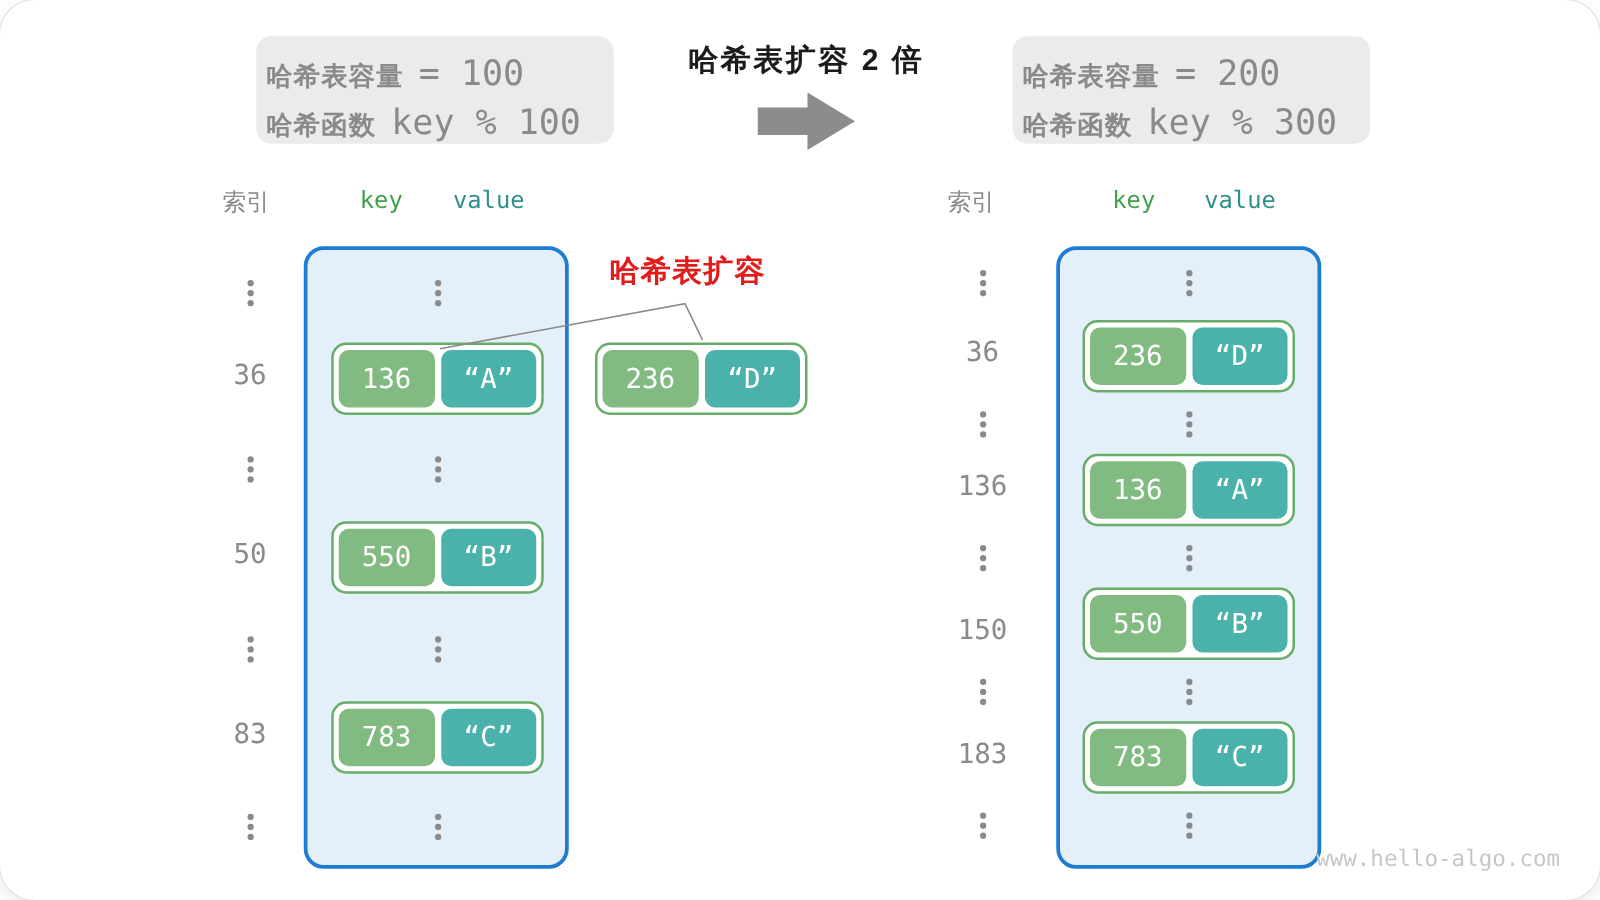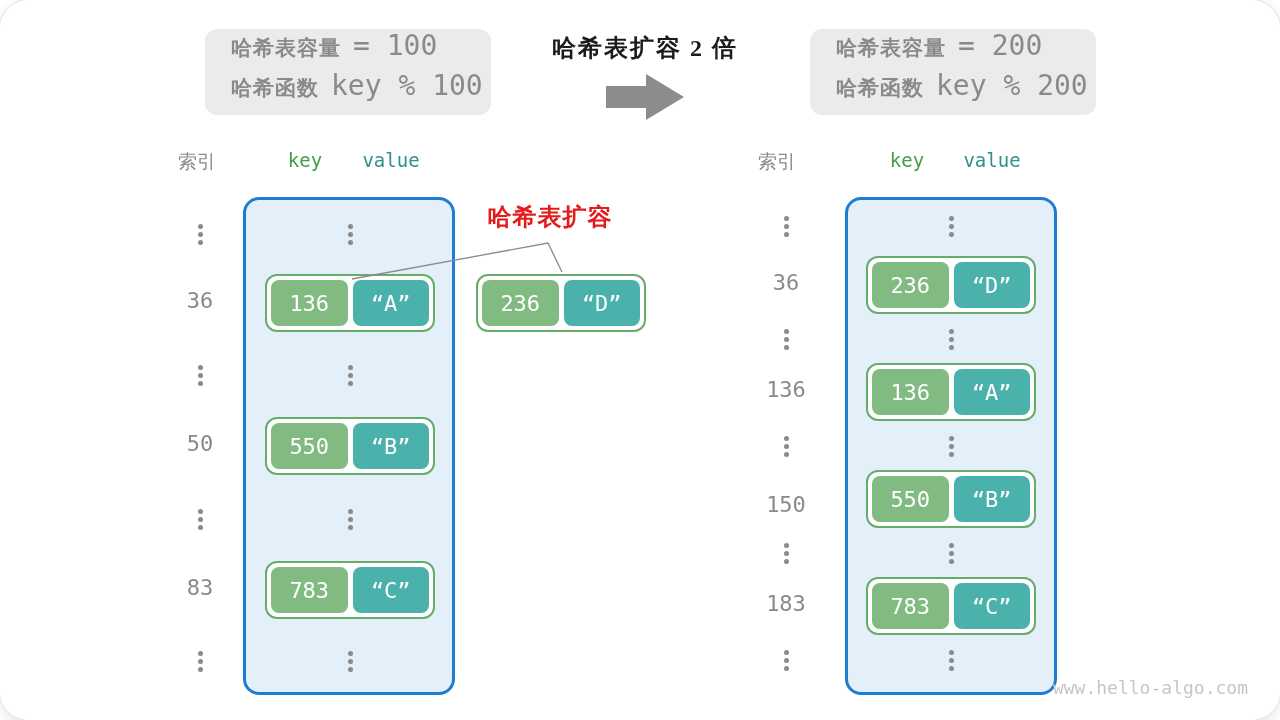--- a/index.html
+++ b/index.html
@@ -2,28 +2,28 @@
 <html style="--key-green: #81BB82; --value-teal: #4BB2AB; --pair-border: #68AC69; --container-fill: #E3EFF9; --container-border: #1E7CD3; --header-key-green: #3FA047; --header-value-teal: #2F8F8C; --collision-red: #E31B1B; --index-gray: #8A8A8A; --infobox-bg: #EBEBEB; --info-text: #8A8A8A; --arrow-gray: #8C8C8C; --watermark-gray: #C6C6C6;"><head>
 <meta charset="utf-8">
 <style>
   html,body{margin:0;padding:0;background:#fff;}
   .canvas{position:relative;width:1280px;height:720px;background:#fff;border-radius:28px;
     box-shadow:0 0 0 1px #e5e5e5, 0 4px 14px rgba(0,0,0,.10);overflow:hidden;
     font-family:"Liberation Sans",sans-serif;}
   .mono{font-family:"DejaVu Sans Mono",monospace;}
 
   .infobox{position:absolute;width:286px;height:86px;background:var(--infobox-bg,#EBEBEB);
-    border-radius:12px;display:flex;flex-direction:column;justify-content:flex-start;
-    padding:0 0 0 26px;box-sizing:border-box;gap:6px;}
+    border-radius:12px;display:flex;flex-direction:column;justify-content:flex-end;
+    padding:0 0 0 8px;box-sizing:border-box;gap:6px;}
   .infoline{display:flex;align-items:baseline;gap:12px;color:var(--info-text,#8A8A8A);font-size:21px;line-height:1.2;}
   .infoline b{font-weight:700;letter-spacing:1px;}
   .infoline .mono{font-size:28px;}
 
   .main-title{position:absolute;left:520px;top:32px;width:250px;text-align:center;
-    font-size:24px;font-weight:700;color:#1b1b1b;letter-spacing:2px;font-family:Liberation Serif, serif;}
+    font-size:24px;font-weight:700;color:#1b1b1b;letter-spacing:2px;}
   .block-arrow{position:absolute;left:606px;top:74px;}
 
   .hdr{position:absolute;top:149px;font-size:19px;text-align:center;}
   .hdr-index{color:var(--index-gray,#8A8A8A);}
   .hdr-key{color:var(--header-key-green,#3FA047);font-family:"DejaVu Sans Mono",monospace;}
   .hdr-value{color:var(--header-value-teal,#2F8F8C);font-family:"DejaVu Sans Mono",monospace;}
 
   .bucket{position:absolute;top:197px;width:212px;height:498px;box-sizing:border-box;
     background:var(--container-fill,#E3EFF9);border:3px solid var(--container-border,#1E7CD3);border-radius:16px;}
 
@@ -68,21 +68,21 @@
     <polygon points="0,12 40,12 40,0 78,23 40,46 40,34 0,34" fill="var(--arrow-gray,#8C8C8C)"></polygon>
   </svg>
 
   <div class="infobox" style="left:810px;top:29px;">
     <div class="infoline">
       <b>哈希表容量</b>
       <span class="mono">= 200</span>
     </div>
     <div class="infoline">
       <b>哈希函数</b>
-      <span class="mono">key % 200</span>
+      <span class="mono">key % 300</span>
     </div>
   </div>
 
   <section>
     <span class="hdr hdr-index" style="left:169px;width:56px;">索引</span>
     <span class="hdr hdr-key" style="left:279px;width:52px;">key</span>
     <span class="hdr hdr-value" style="left:351px;width:80px;">value</span>
 
     <div class="bucket" style="left:243px;"></div>
 

